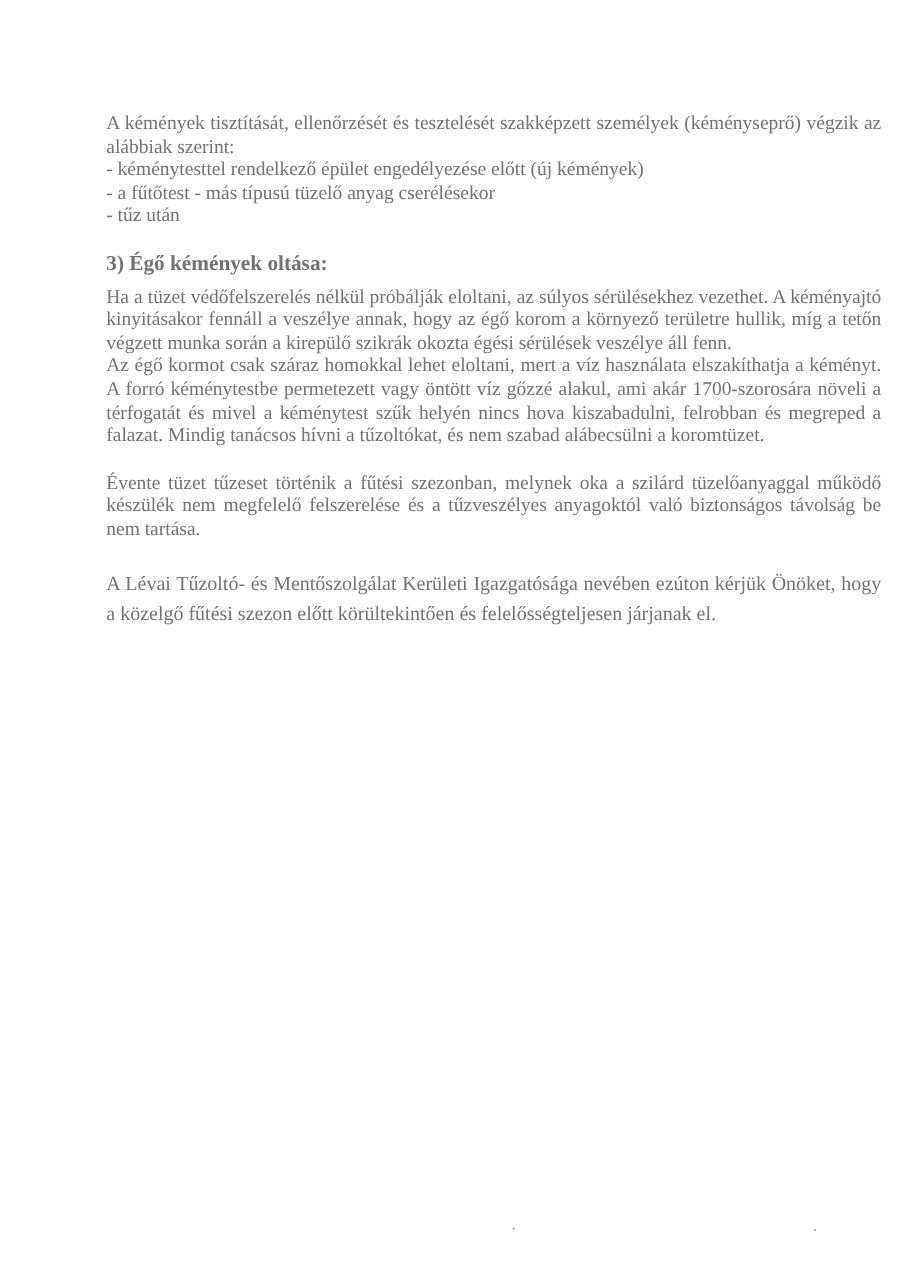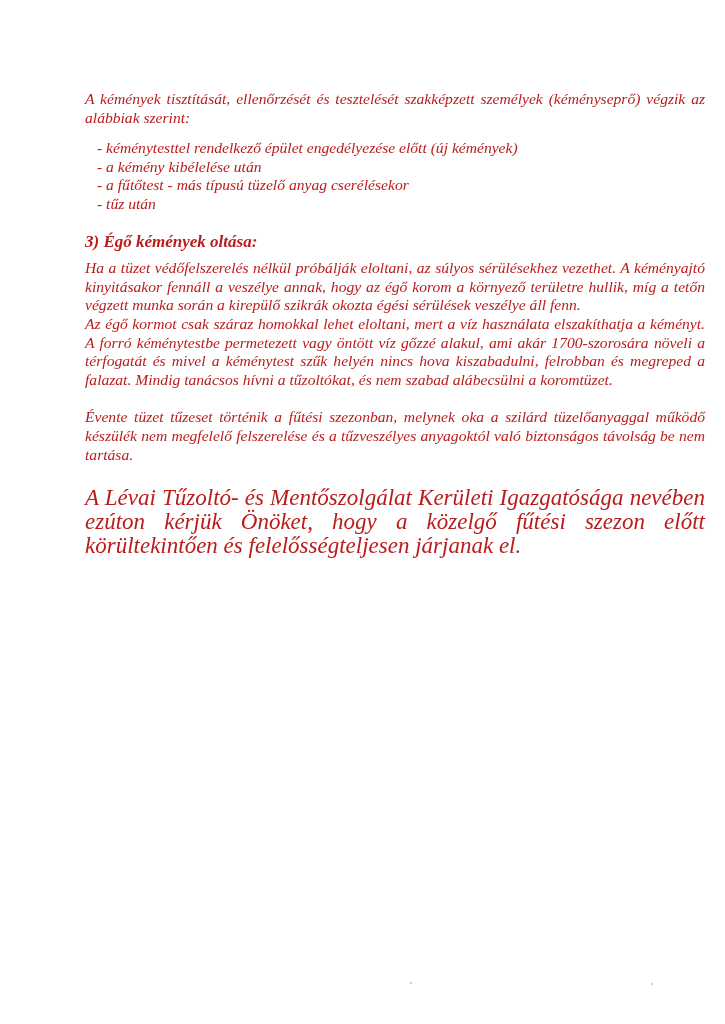--- a/index.html
+++ b/index.html
@@ -1,40 +1,39 @@
 <!DOCTYPE html>
 <html><head>
 <meta charset="utf-8">
 <style>
   html, body { margin: 0; padding: 0; background: #ffffff; }
   body { width: 725px; height: 1024px; position: relative; overflow: hidden; }
   .page {
     position: absolute; left: 85px; top: 90px; width: 620px;
-    font-family: "Liberation Serif", serif; color: #b91c1c;
-    font-size: 15.6px; line-height: 18.6px; font-style: italic;
+    font-family: "Liberation Serif", serif; color: #737373;
+    font-size: 15.6px; line-height: 18.6px;
   }
   .p { text-align: justify; margin: 0; }
-  .list { margin: 12px; padding: 0; list-style: none; }
+  .list { margin: 0; padding: 0; list-style: none; }
   .list li { margin: 0; }
   .heading { font-weight: bold; font-size: 17px; margin: 19px 0 0 0; }
   .gap1 { margin-top: 8px; }
   .gap2 { margin-top: 19px; }
   .closing {
-    margin-top: 22px; font-size: 23px; line-height: 24px; text-align: justify;
+    margin-top: 22px; font-size: 16px; line-height: 24px; text-align: justify;
   }
   .scan-mark { position: absolute; width: 2px; height: 2px; background: #bbb; border-radius: 1px; }
 </style>
 </head>
 <body>
 
 <div class="page">
   <p class="p">A kémények tisztítását, ellenőrzését és tesztelését szakképzett személyek (kéményseprő) végzik az alábbiak szerint:</p>
   <ul class="list">
     <li>-  kéménytesttel rendelkező épület engedélyezése előtt (új kémények)</li>
-    <li>-  a kémény kibélelése után</li>
     <li>-  a fűtőtest -  más típusú tüzelő anyag cserélésekor</li>
     <li>-  tűz után</li>
   </ul>
 
   <p class="heading">3) Égő kémények oltása:</p>
 
   <p class="p gap1">Ha a tüzet védőfelszerelés nélkül próbálják eloltani, az súlyos sérülésekhez vezethet. A kéményajtó kinyitásakor fennáll a veszélye annak, hogy az égő korom a környező területre hullik, míg a tetőn végzett munka során a kirepülő szikrák okozta égési sérülések veszélye áll fenn.</p>
   <p class="p">Az égő kormot csak száraz homokkal lehet eloltani, mert a víz használata elszakíthatja a kéményt. A forró kéménytestbe permetezett vagy öntött víz gőzzé alakul, ami akár 1700-szorosára növeli a térfogatát és mivel a kéménytest szűk helyén nincs hova kiszabadulni, felrobban és megreped a falazat. Mindig tanácsos hívni a tűzoltókat, és nem szabad alábecsülni a koromtüzet.</p>
   <p class="p gap2">Évente tüzet tűzeset történik a fűtési szezonban, melynek oka a szilárd tüzelőanyaggal működő készülék nem megfelelő felszerelése és a tűzveszélyes anyagoktól való biztonságos távolság be nem tartása.</p>
 

